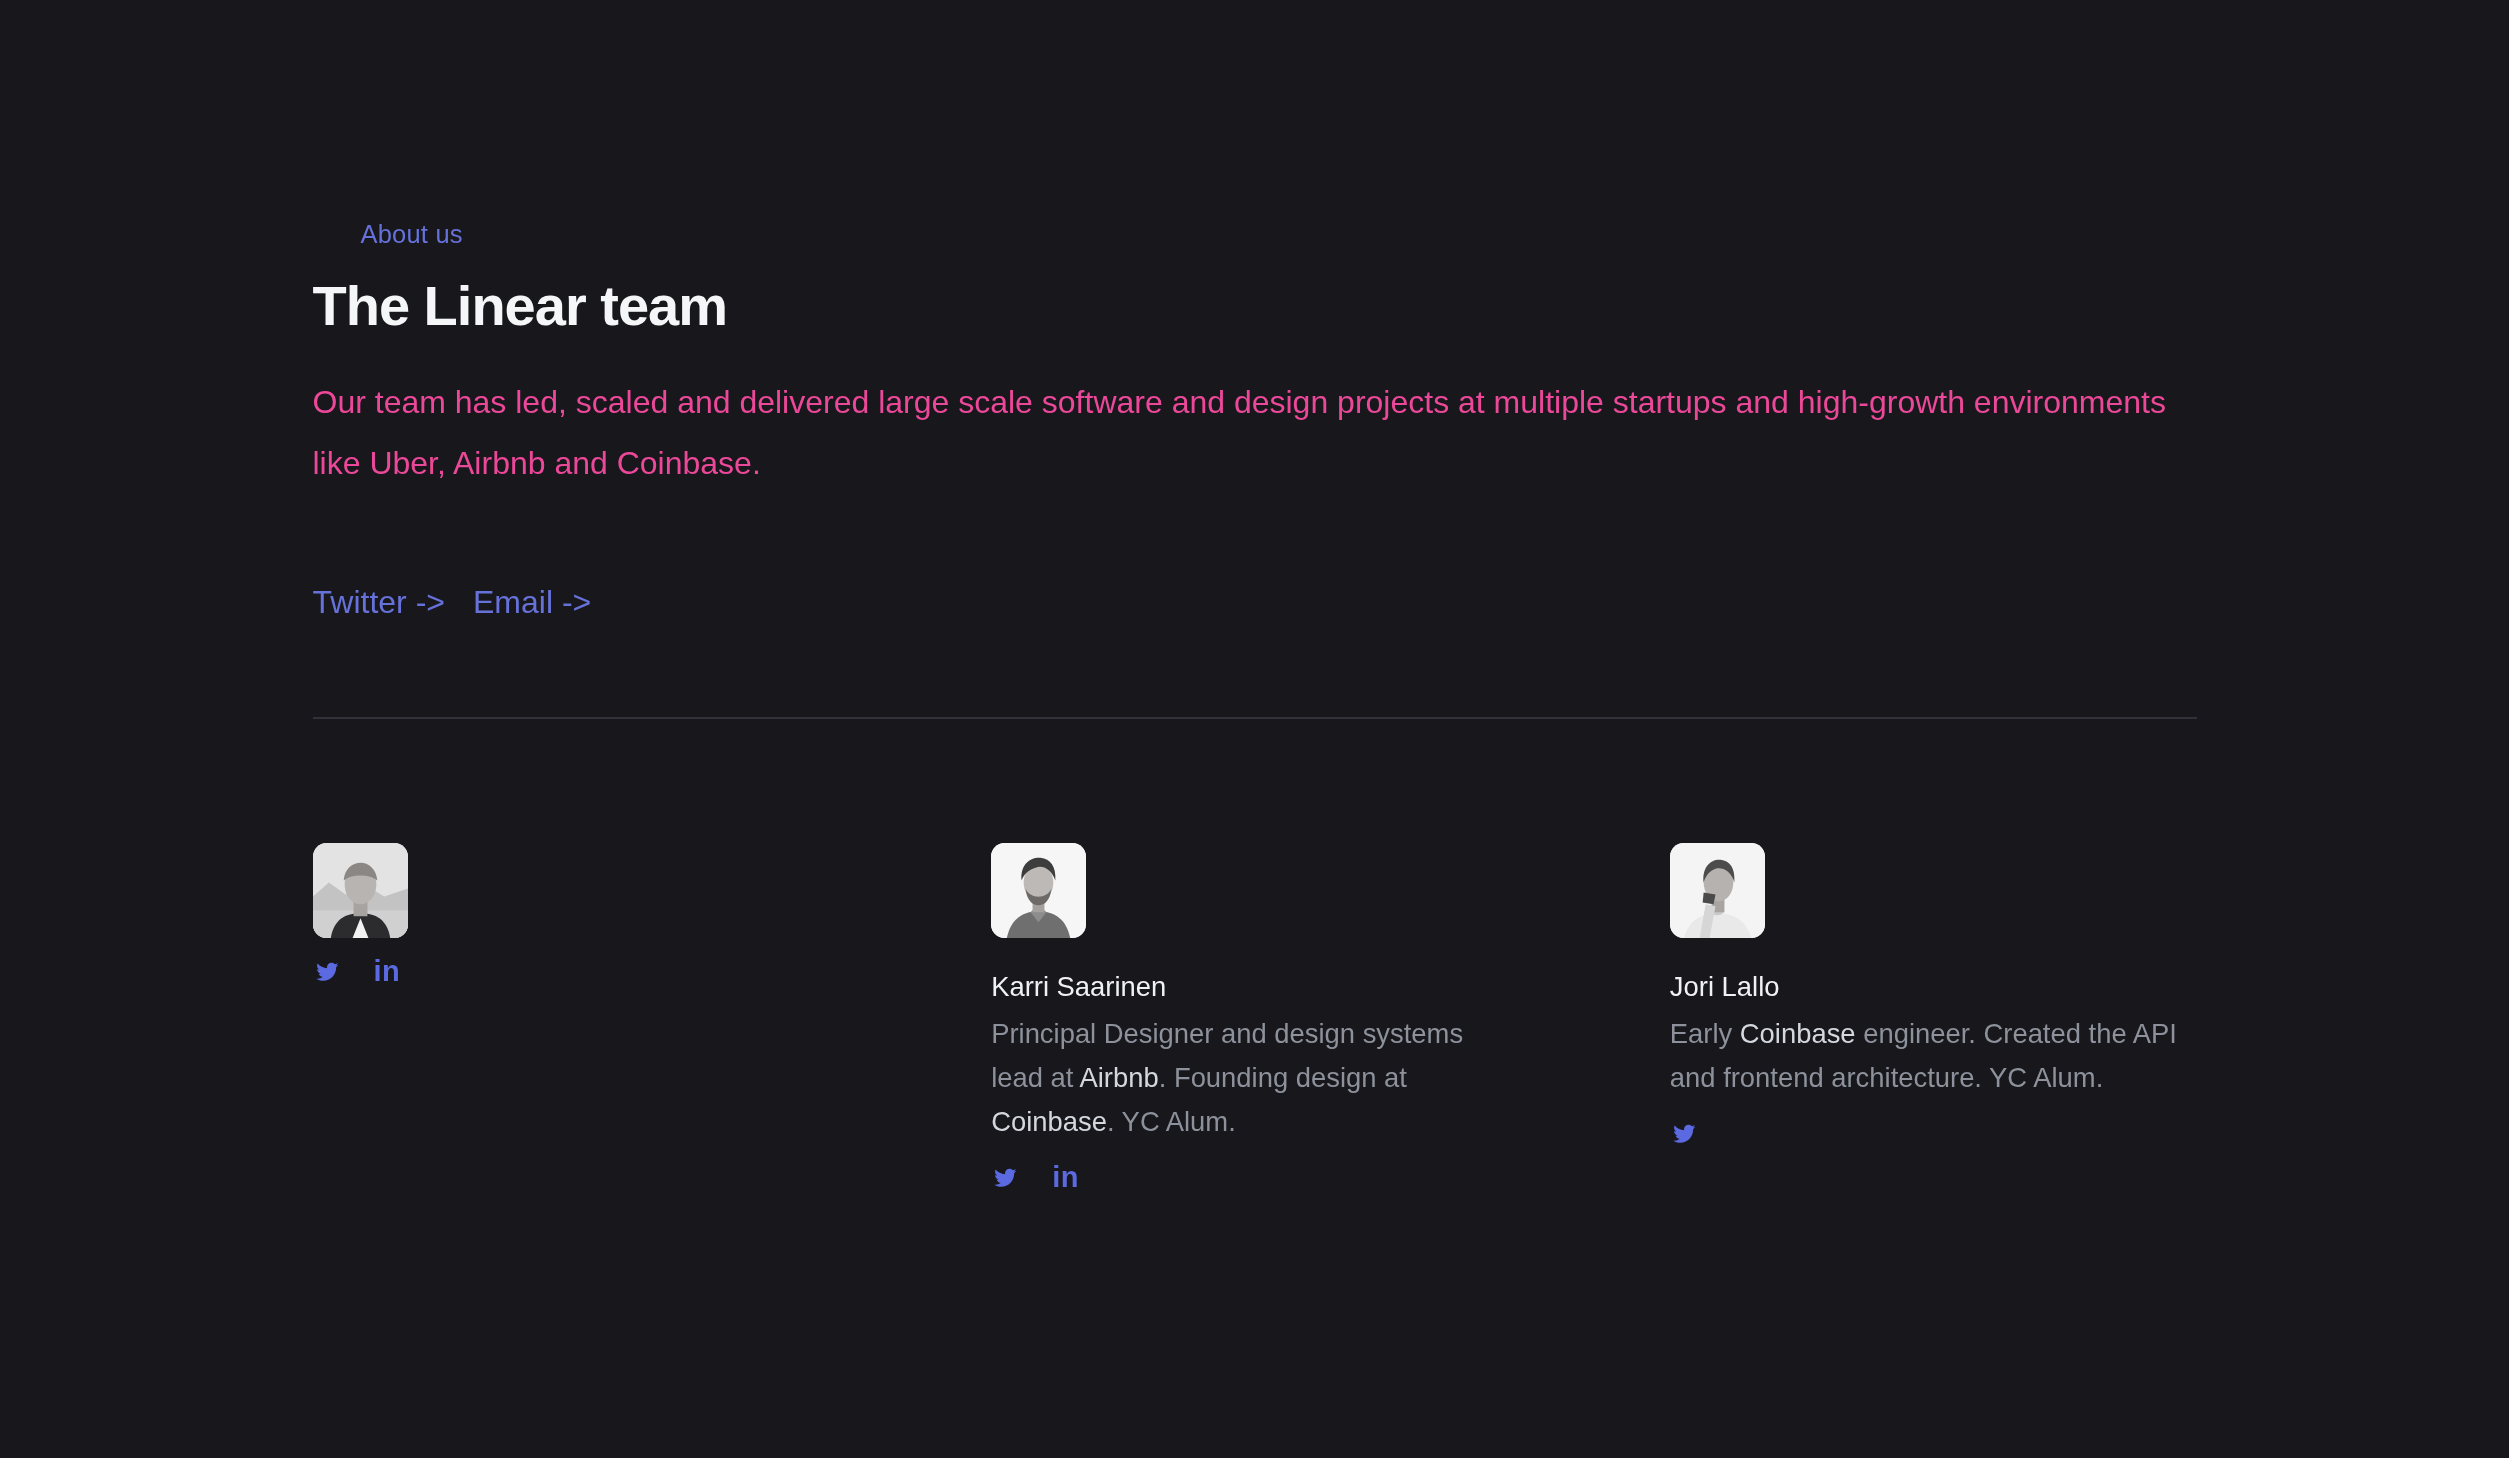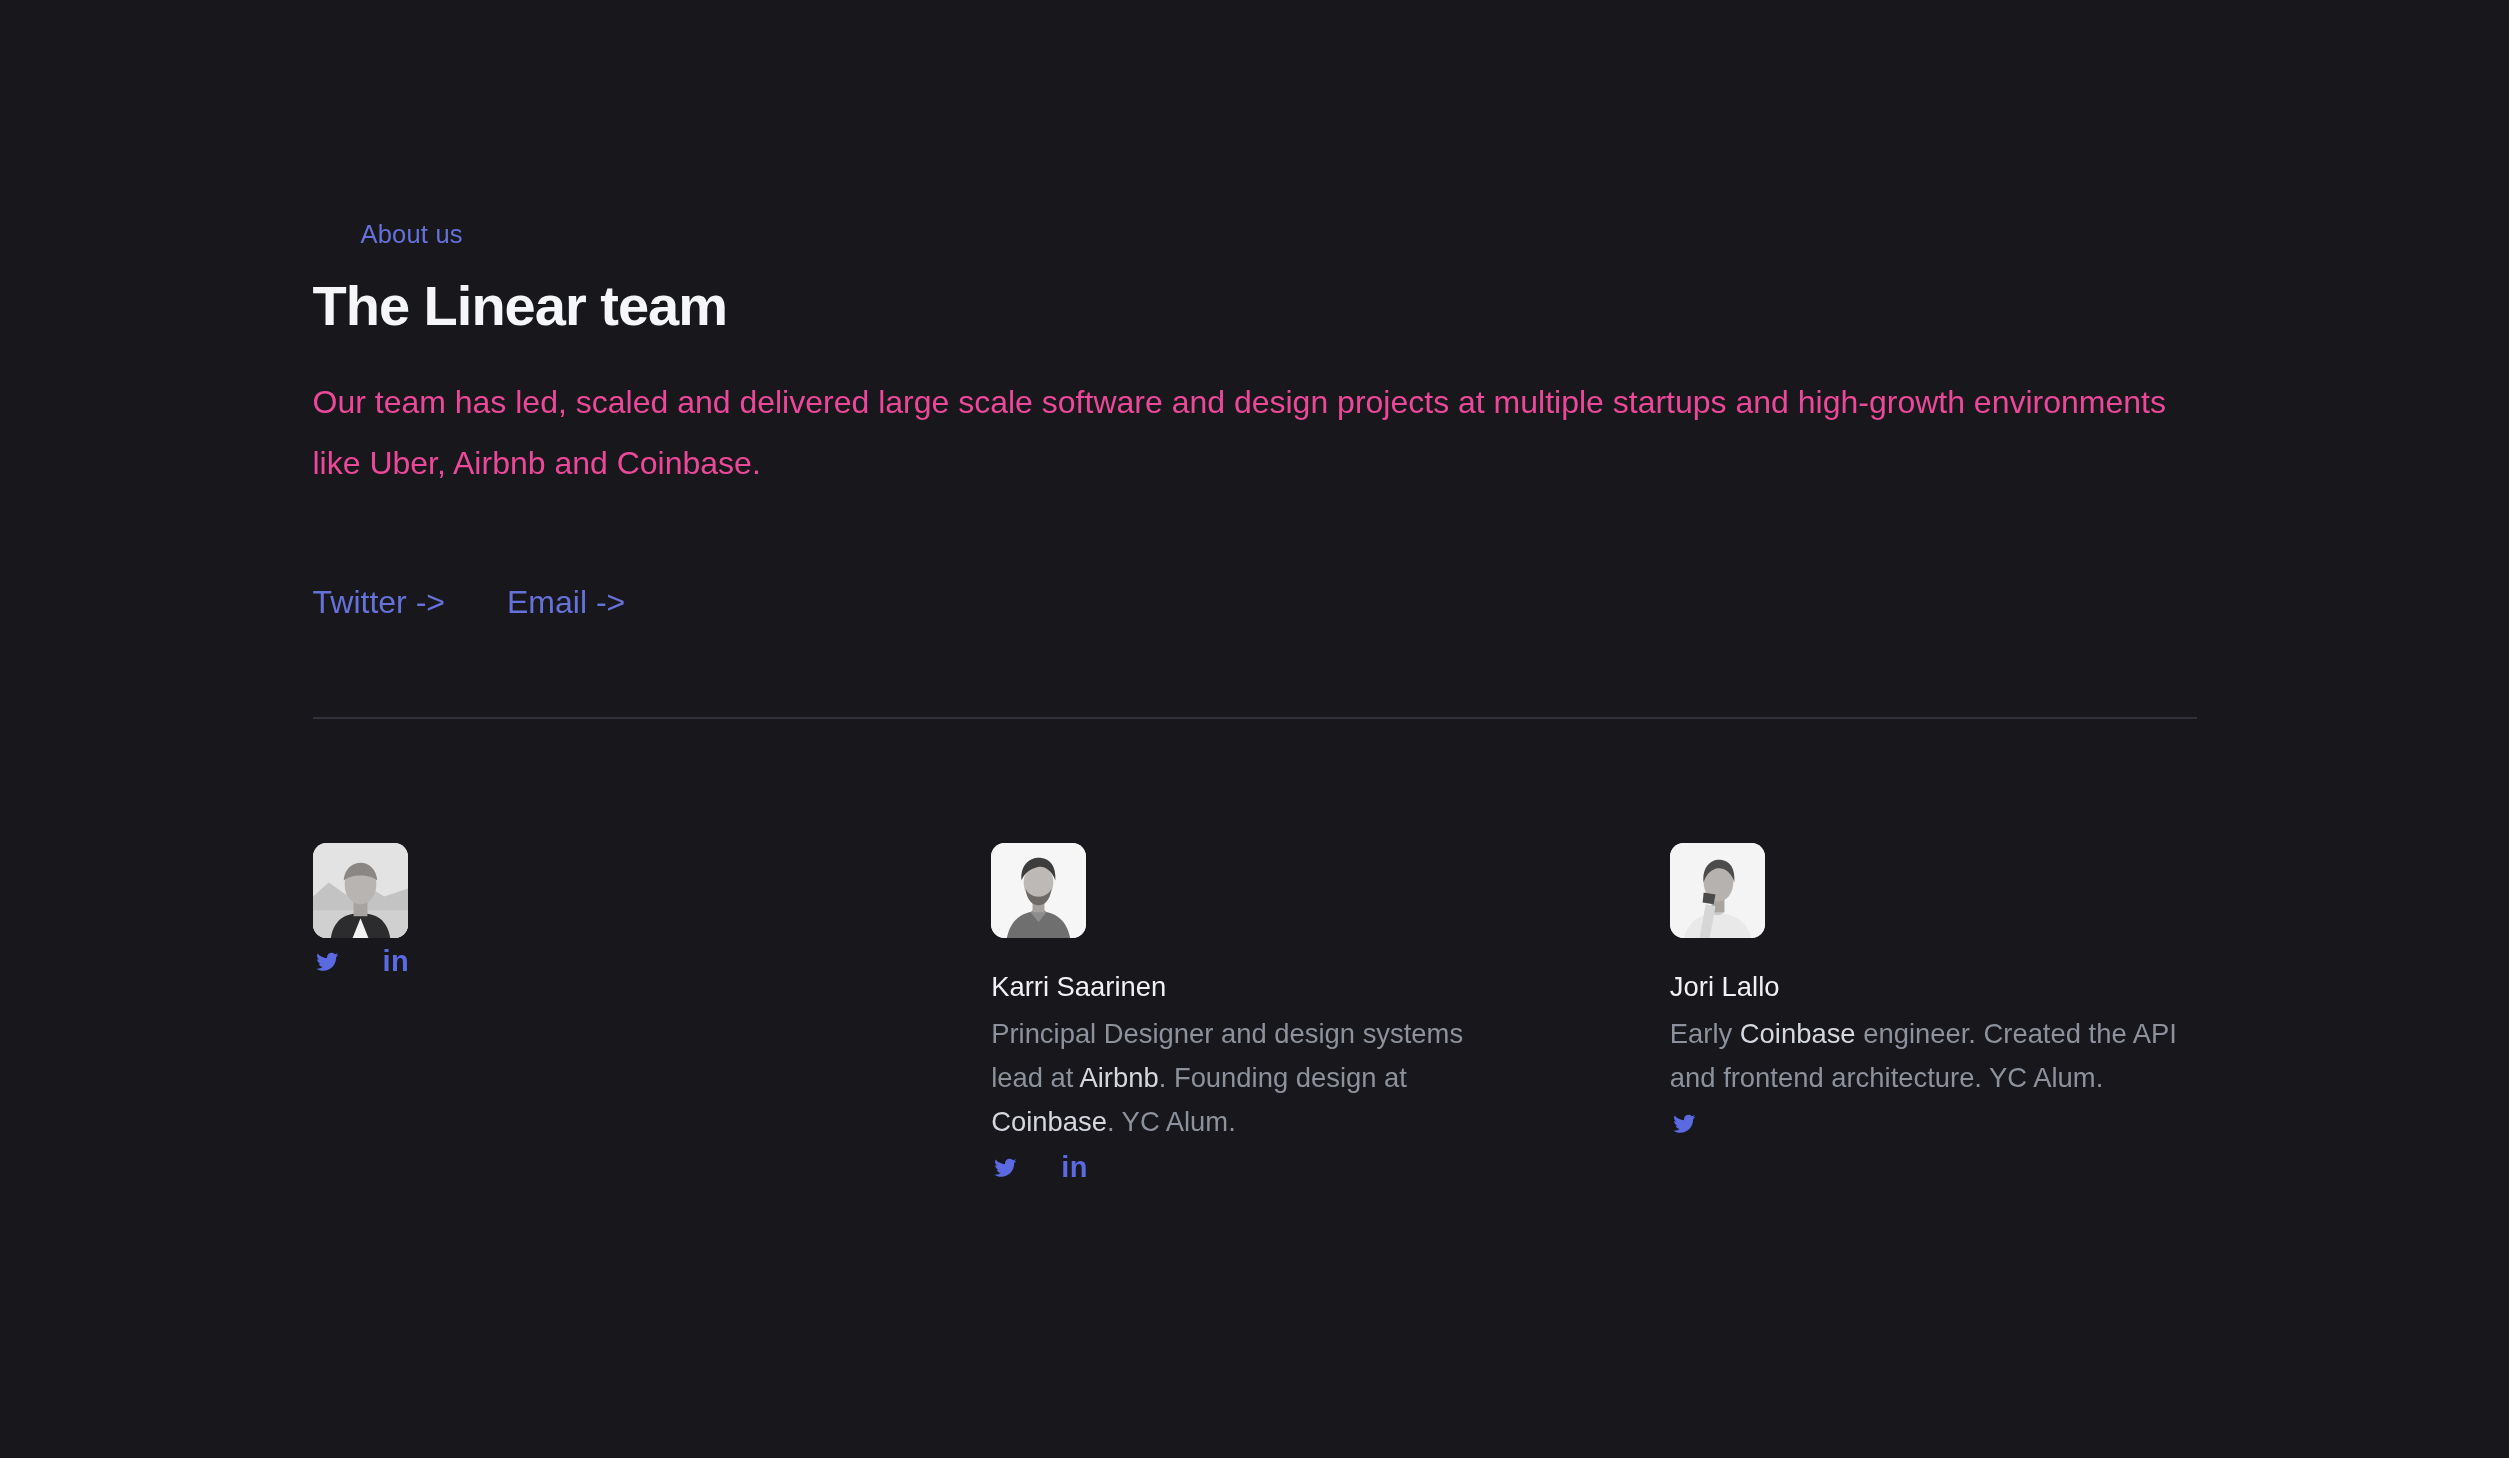--- a/index.html
+++ b/index.html
@@ -34,21 +34,21 @@
     margin-top: 32px;
     max-width: 1867px;
     font-size: 32px;
     line-height: 61px;
     color: #ec4899;
     font-weight: 400;
   }
   .hero-links {
     margin-top: 89px;
     display: flex;
-    column-gap: 62px;
+    column-gap: 28px;
   }
   .hero-links a {
     font-size: 32px;
     line-height: 39px;
     color: #6671d9;
     text-decoration: none;
     cursor: pointer;
   }
   .divider {
     margin-top: 95px;
@@ -80,24 +80,24 @@
   .member-bio {
     margin-top: 8.8px;
     font-size: 27.4px;
     line-height: 44px;
     color: #8c919b;
     max-width: 517px;
     font-weight: 400;
   }
   .member-bio .hl { color: #d4d7dd; }
   .socials {
-    margin-top: 12px;
+    margin-top: 22px;
     display: flex;
     align-items: center;
-    column-gap: 42px;
+    column-gap: 33px;
   }
   .social-link { display: inline-flex; align-items: center; cursor: pointer; text-decoration: none; }
   .twitter-svg { width: 28px; height: 23.5px; fill: #5b6ae0; }
   .linkedin-in {
     font-size: 29px;
     font-weight: 700;
     line-height: 23.5px;
     color: #5b6ae0;
     letter-spacing: 0.5px;
   }

